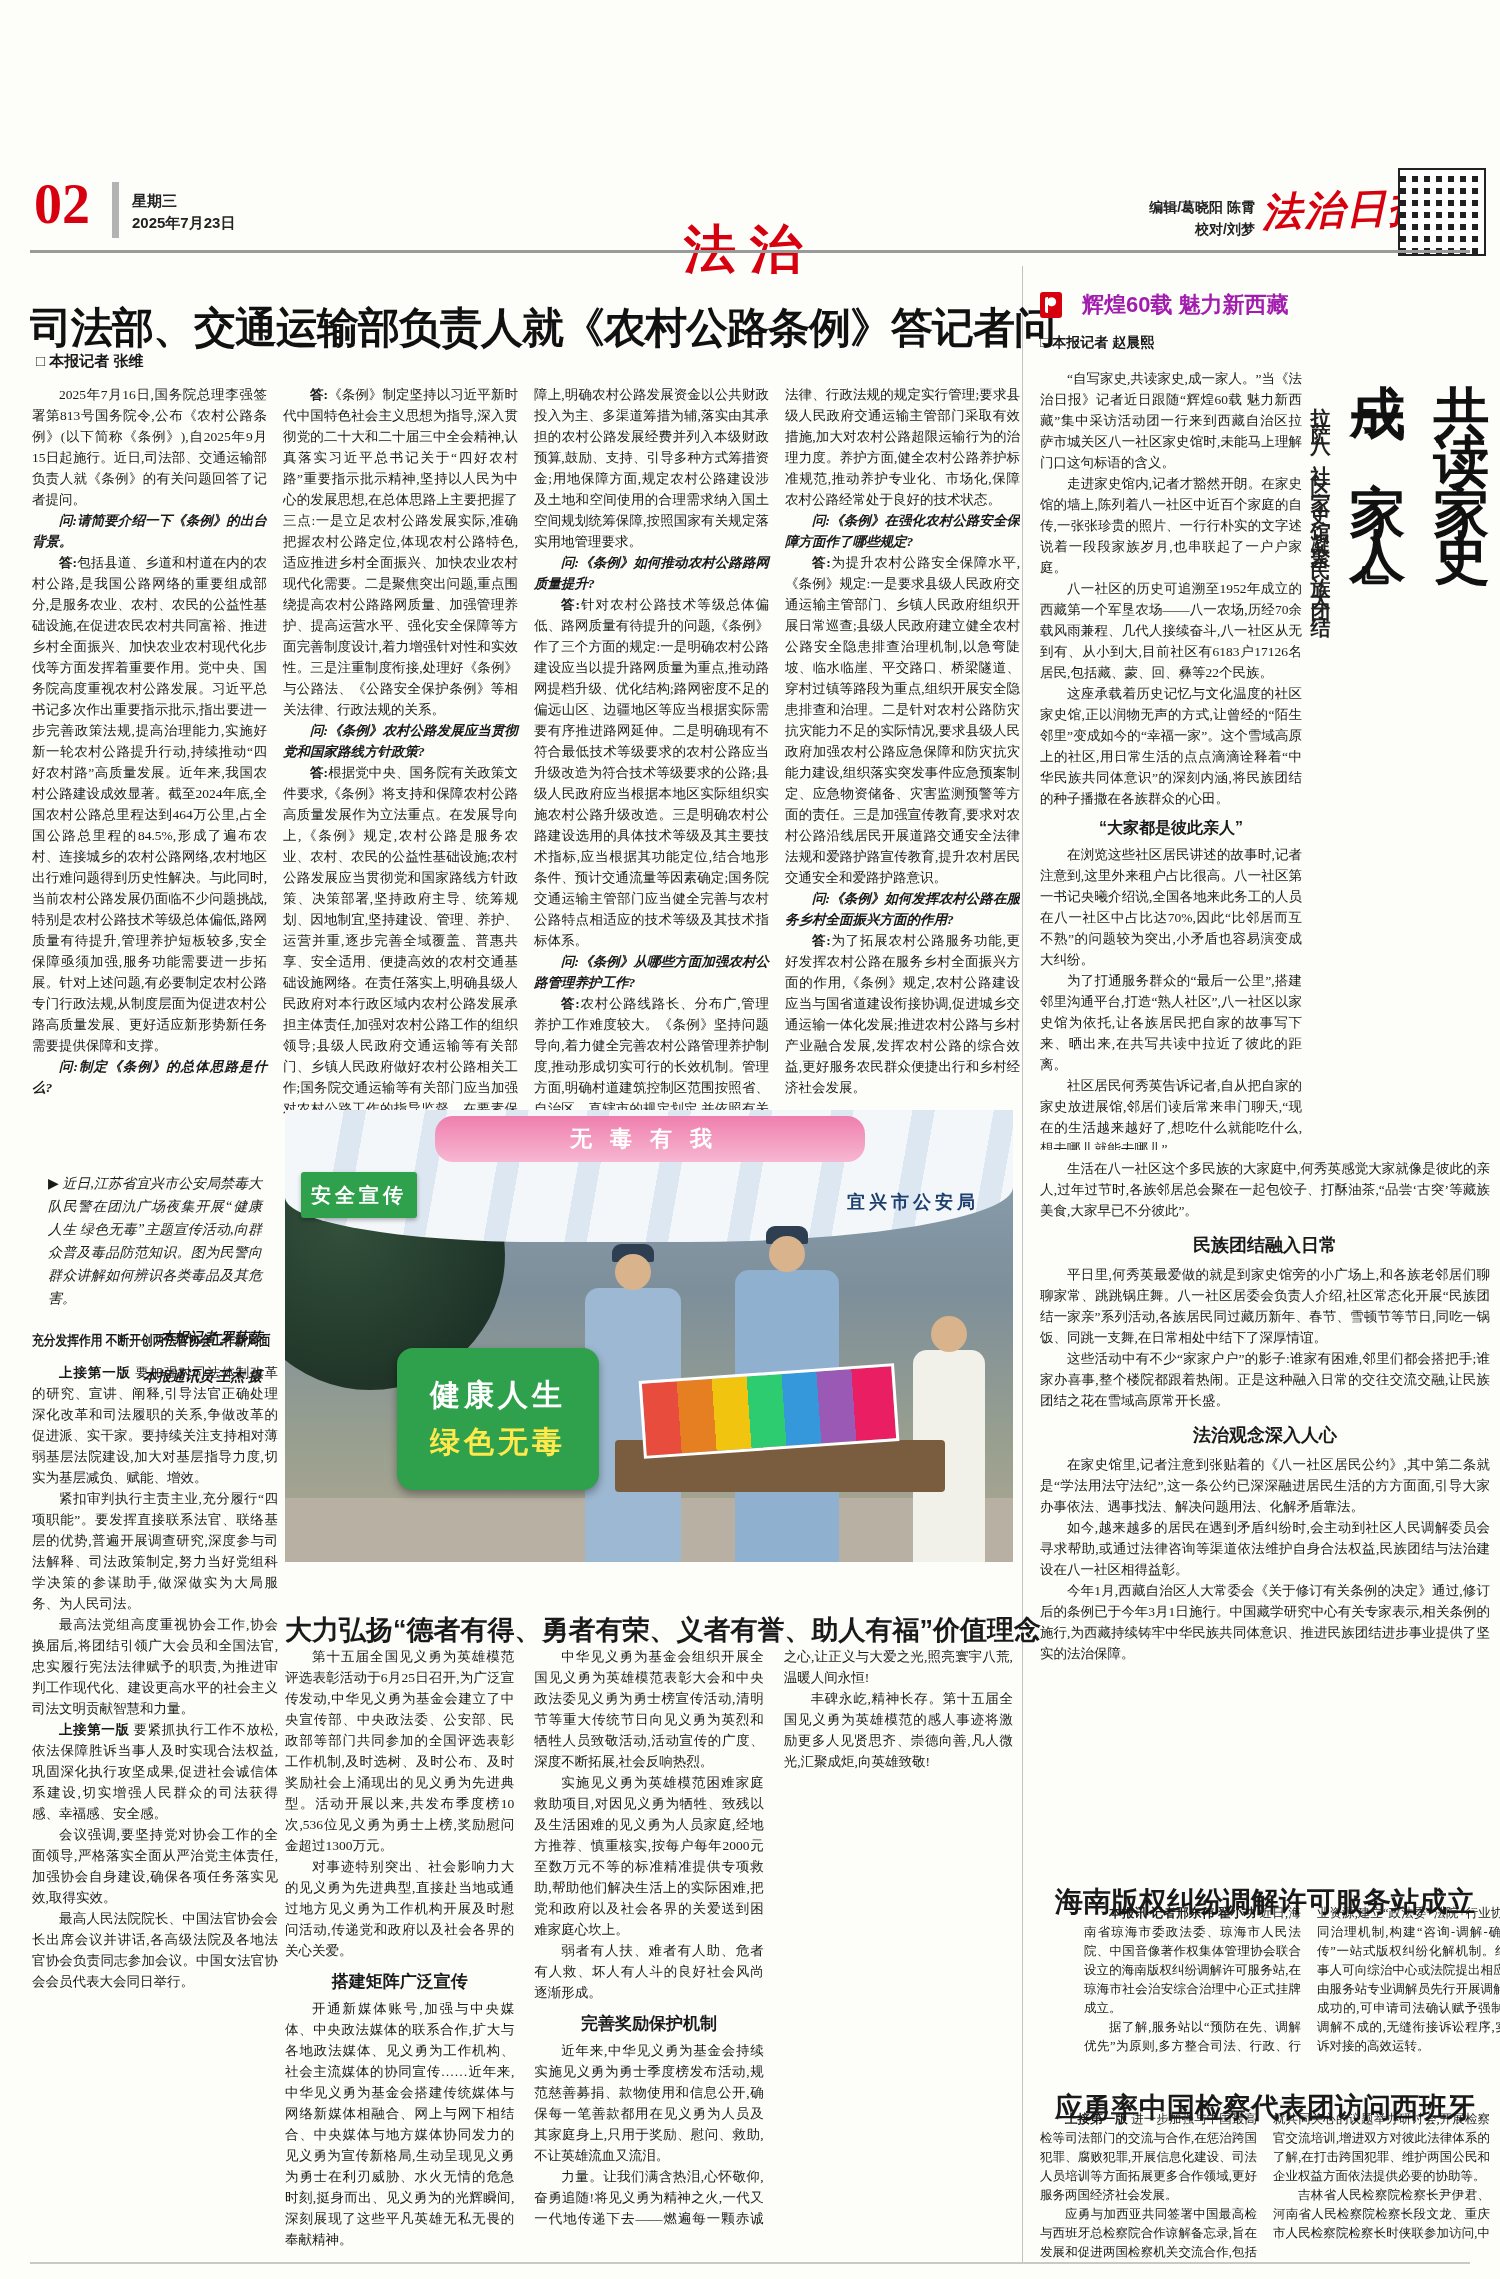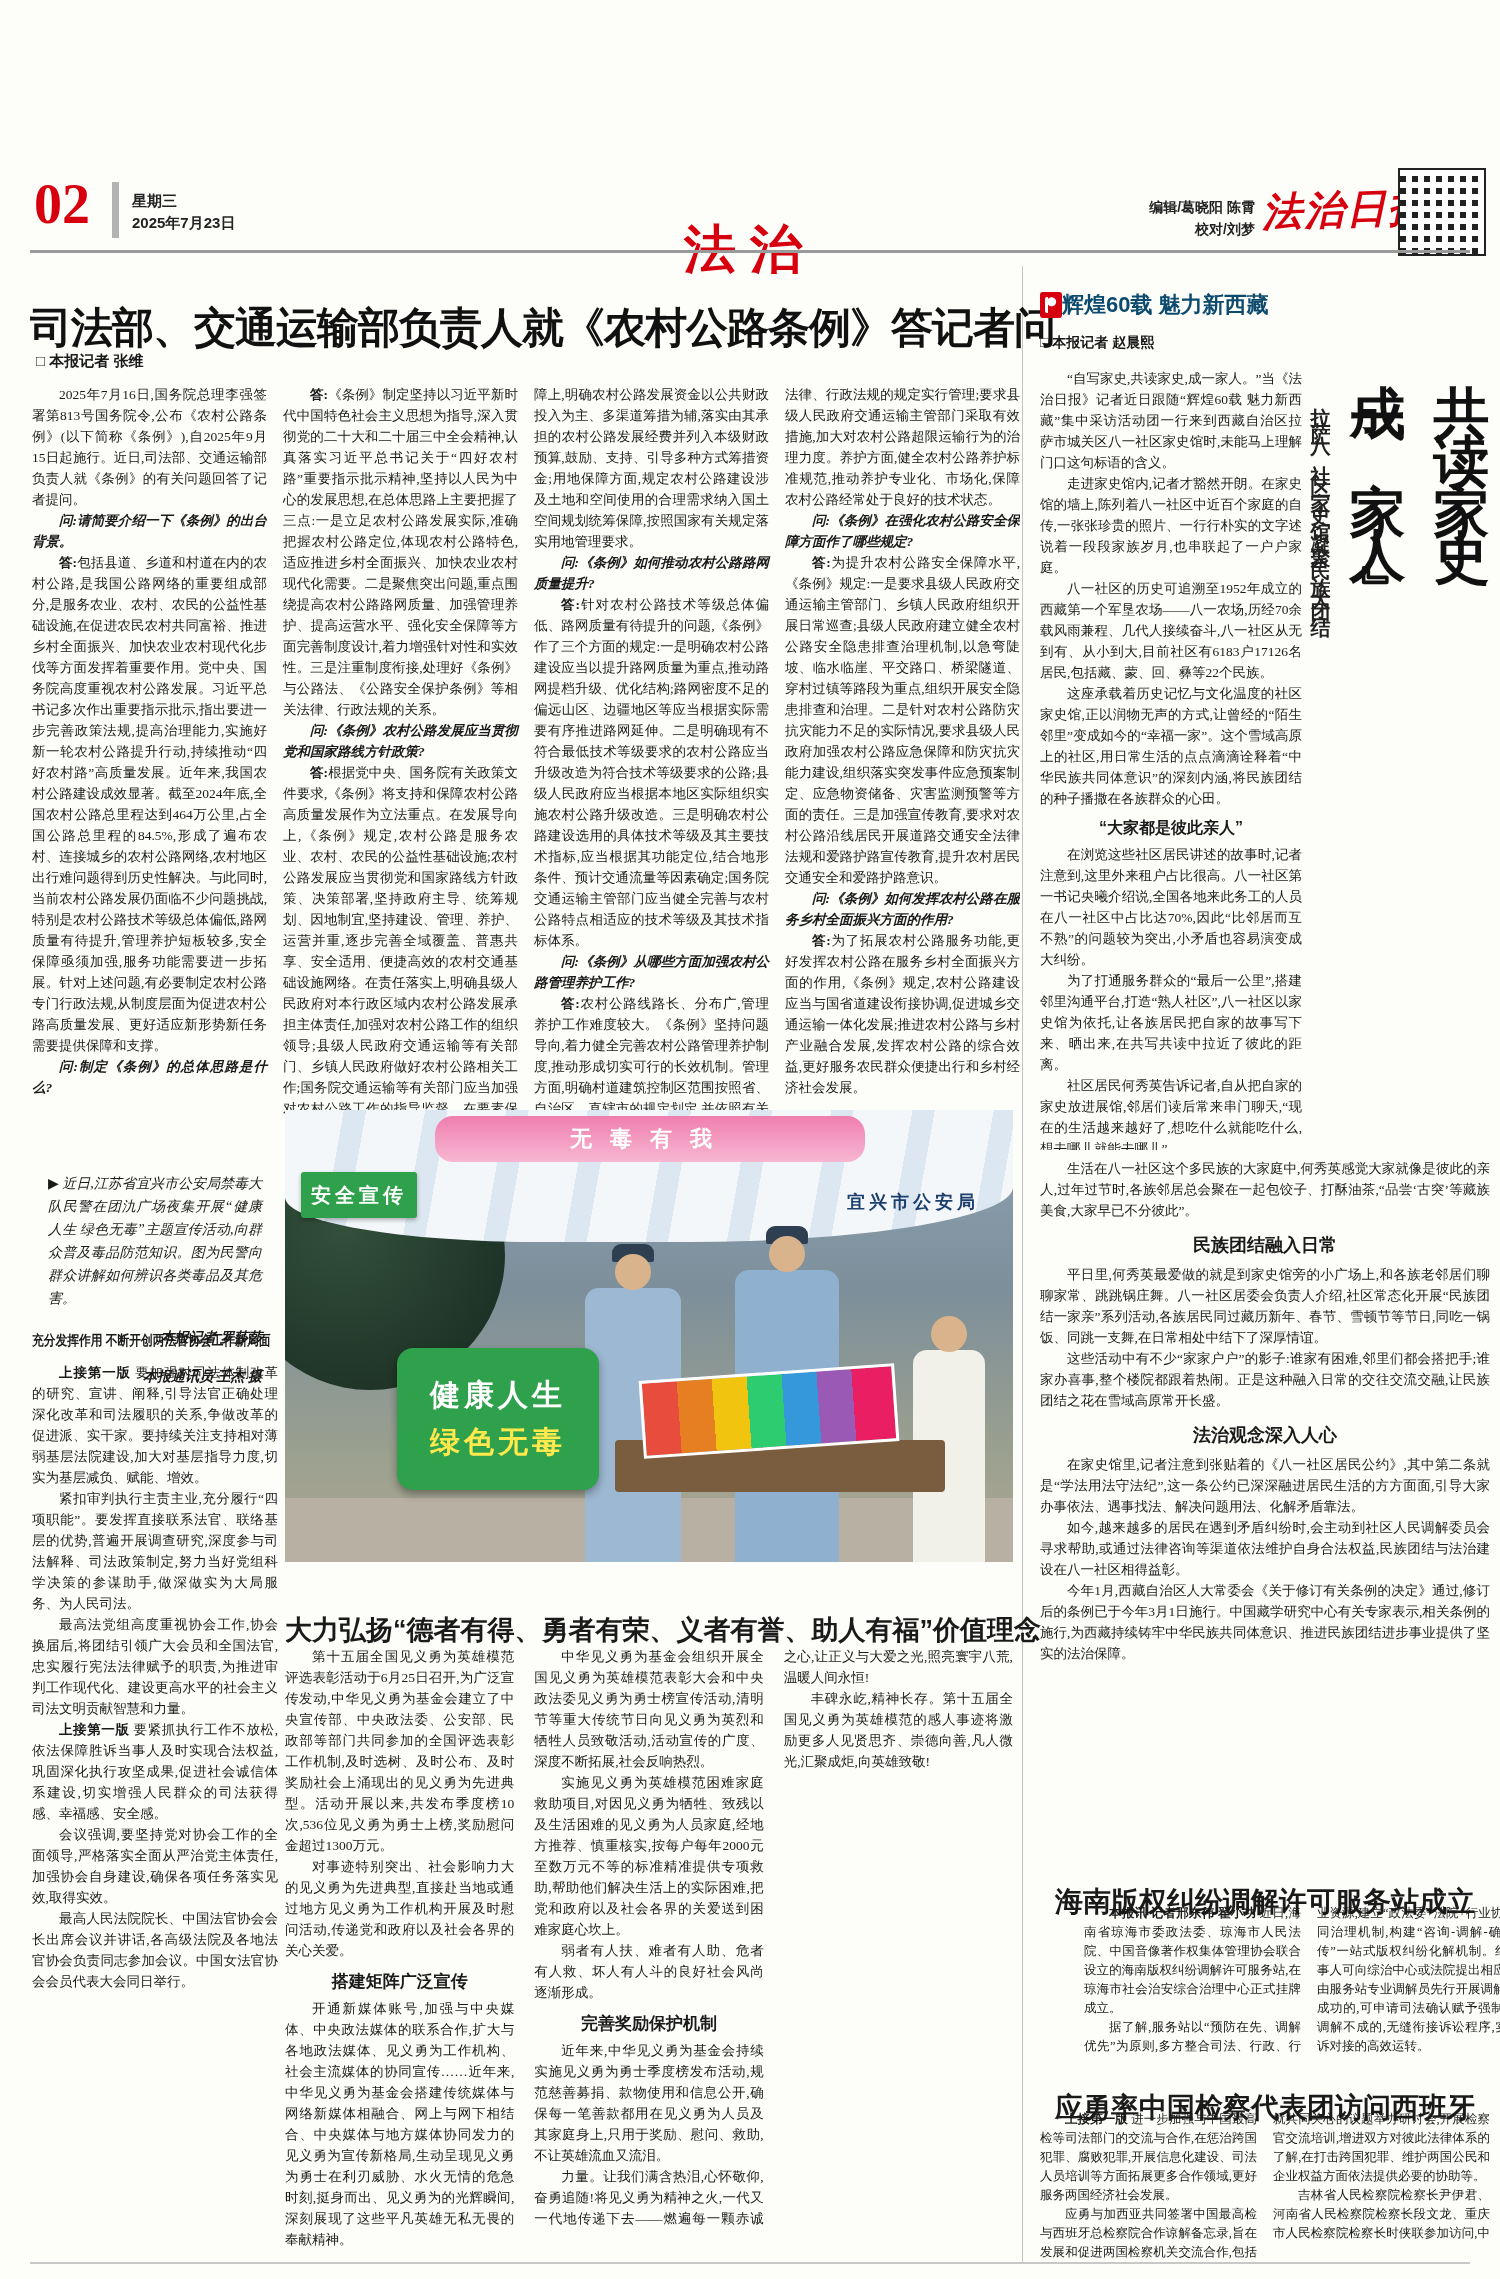--- a/index.html
+++ b/index.html
@@ -66,22 +66,22 @@
   .figure{position:absolute;border-radius:14px 14px 0 0;}
   .figure .head{position:absolute;left:50%;transform:translateX(-50%);top:-34px;width:36px;height:36px;border-radius:50%;background:#d9b38c;}
   .figure .cap{position:absolute;left:50%;transform:translateX(-50%);top:-44px;width:42px;height:18px;border-radius:9px 9px 2px 2px;background:#2e3f52;}
   .ground{position:absolute;left:0;bottom:0;width:100%;height:64px;background:#b8b0a2;}
   
   .hero-headline{position:absolute;left:285px;top:1590px;width:728px;text-align:center;white-space:nowrap;
                  font:900 27px "Liberation Sans",sans-serif;letter-spacing:0;}
   .hero-cols{position:absolute;left:285px;top:1646px;width:728px;height:614px;overflow:hidden;
              column-count:3;column-gap:20px;column-fill:auto;}
   
-  .kicker{position:absolute;left:1040px;top:290px;display:flex;align-items:center;gap:0;
-          font:800 22px "Liberation Sans",sans-serif;color:#0c4a6e;justify-content:space-between;}
+  .kicker{position:absolute;left:1040px;top:290px;display:flex;align-items:center;gap:20px;
+          font:800 22px "Liberation Sans",sans-serif;color:#a21caf;justify-content:space-between;}
   .kicker-flag{width:22px;height:26px;background:#d6000f;border-radius:3px;position:relative;}
   .kicker-flag::after{content:"";position:absolute;left:5px;top:5px;width:12px;height:16px;
           background:radial-gradient(circle at 30% 30%,#fff 0 4px,transparent 5px);border-left:3px solid #fff;border-radius:2px;}
   .tibet-byline{position:absolute;left:1040px;top:334px;font:700 14px "Liberation Sans",sans-serif;}
   .tibet-top{position:absolute;left:1040px;top:368px;width:262px;height:782px;overflow:hidden;}
   .tibet-top h4{font-size:16px;}
   .v-subtitle{position:absolute;left:1308px;top:392px;height:740px;writing-mode:vertical-rl;
               font:800 20px "Liberation Sans",sans-serif;letter-spacing:14px;color:#222;}
   .vhead{position:absolute;left:1340px;top:340px;height:790px;display:flex;flex-direction:row-reverse;gap:8px;}
   .vline{writing-mode:vertical-rl;font:900 56px "Liberation Sans",sans-serif;letter-spacing:48px;color:#111;}

